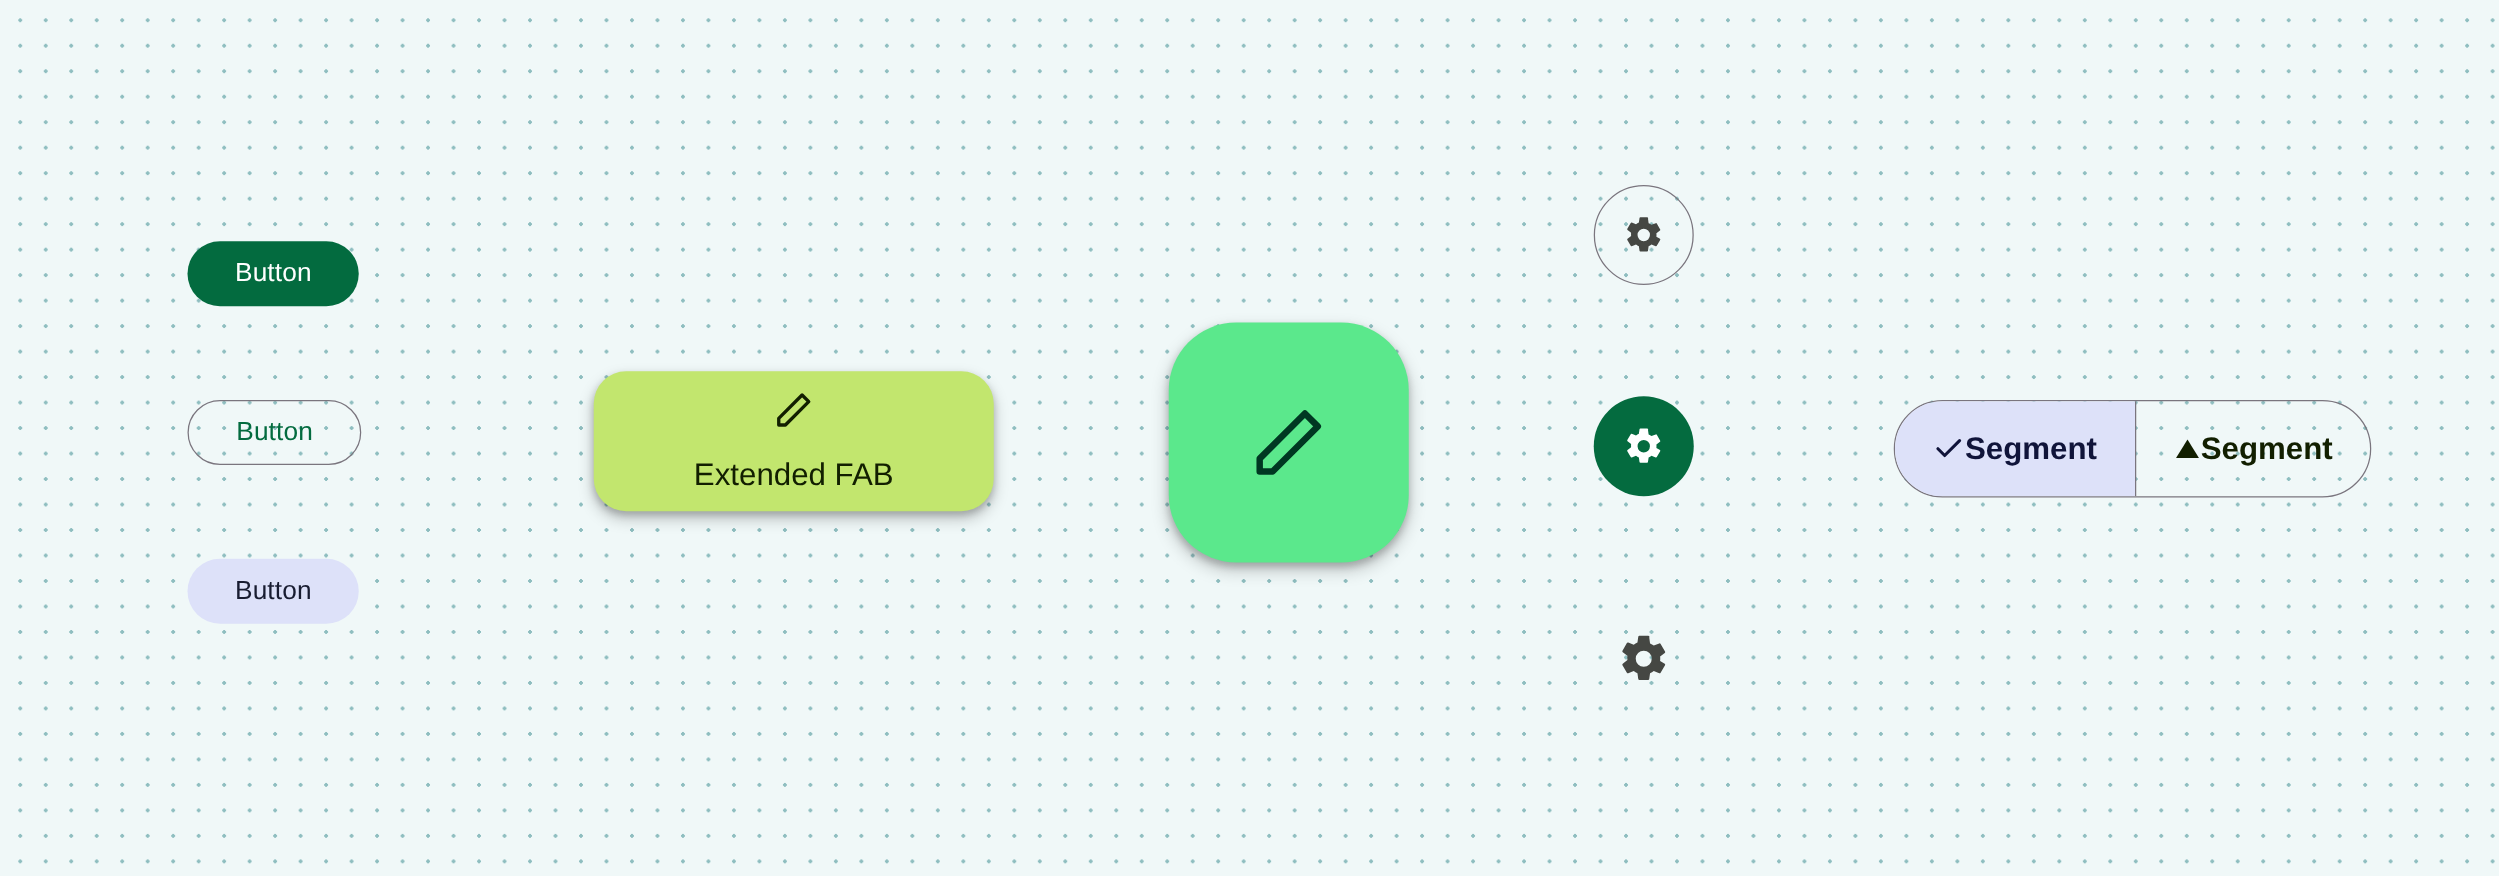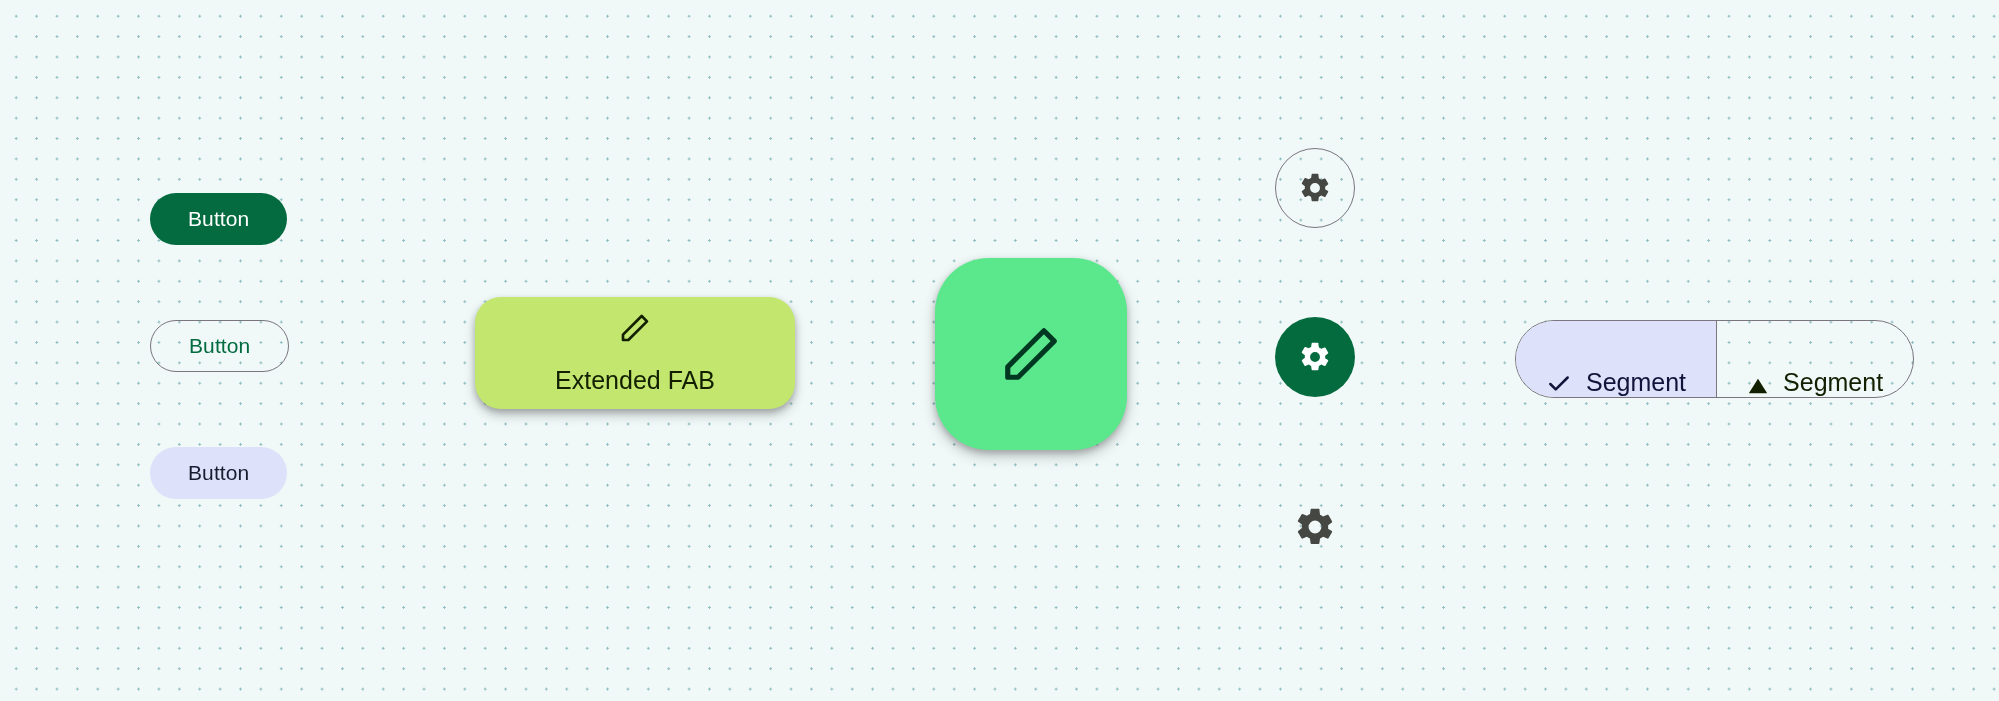--- a/index.html
+++ b/index.html
@@ -124,25 +124,25 @@
     left: 1515px;
     top: 320px;
     display: inline-flex;
     border: 1.5px solid #7a757e;
     border-radius: 100px;
     overflow: hidden;
     height: 78px;
   }
   .seg {
     display: inline-flex;
-    align-items: flex-end;
-    gap: 14px;
+    align-items: center;
+    gap: 0;
     padding: 0 30px;
     font-size: 25px;
-    font-weight: 400;
+    font-weight: 700;
     color: #121f00;
     cursor: pointer;
     background: transparent;
     border: none;
   }
   .seg.selected {
     background: #dde1f9;
     color: #10143a;
   }
   .seg + .seg {

